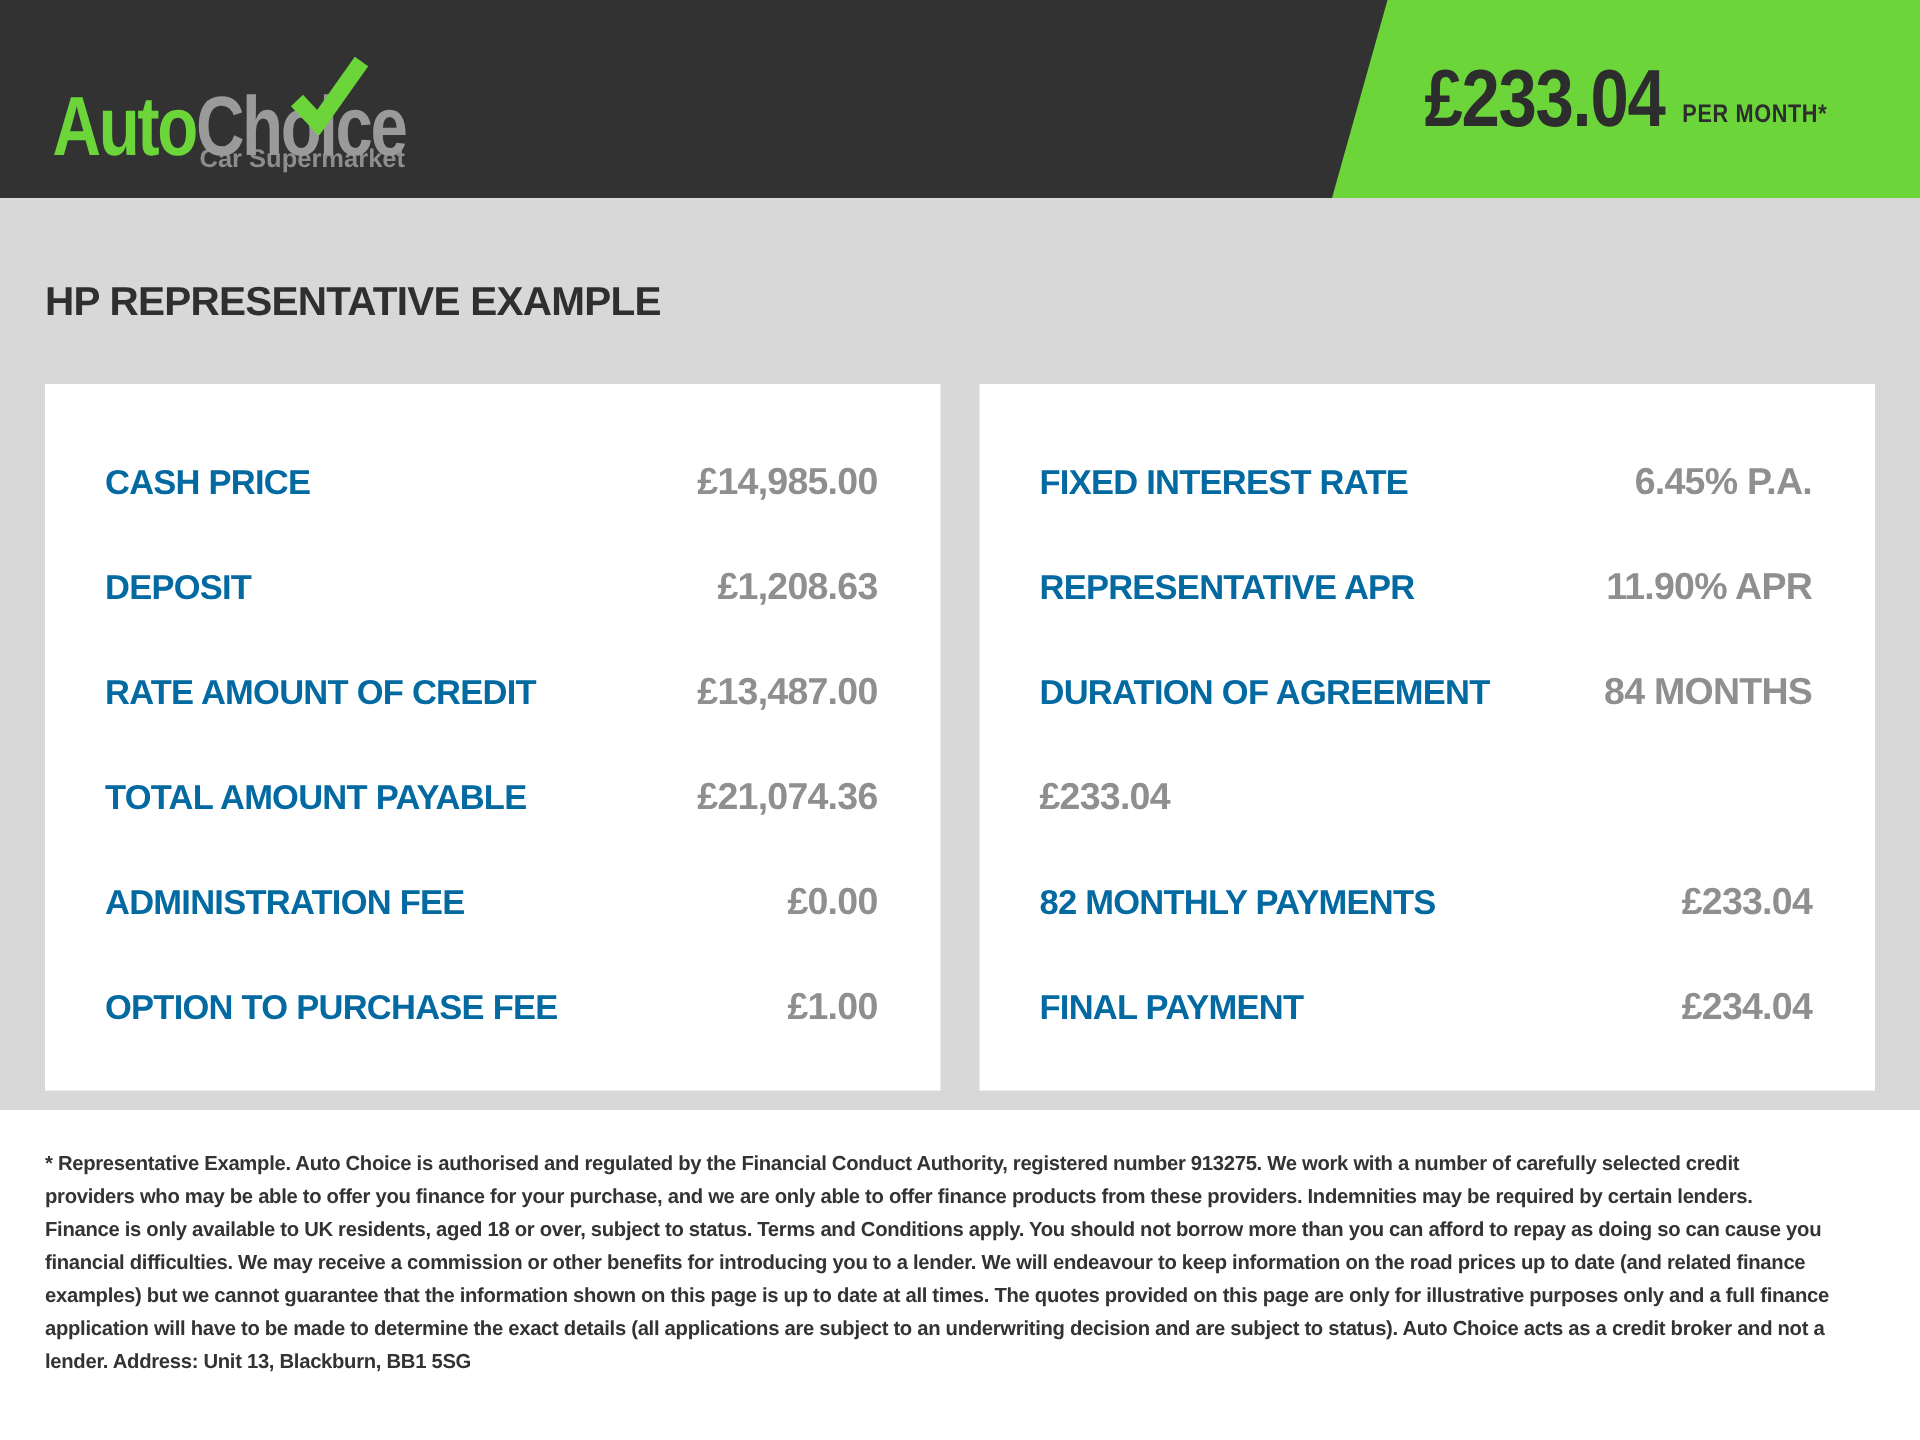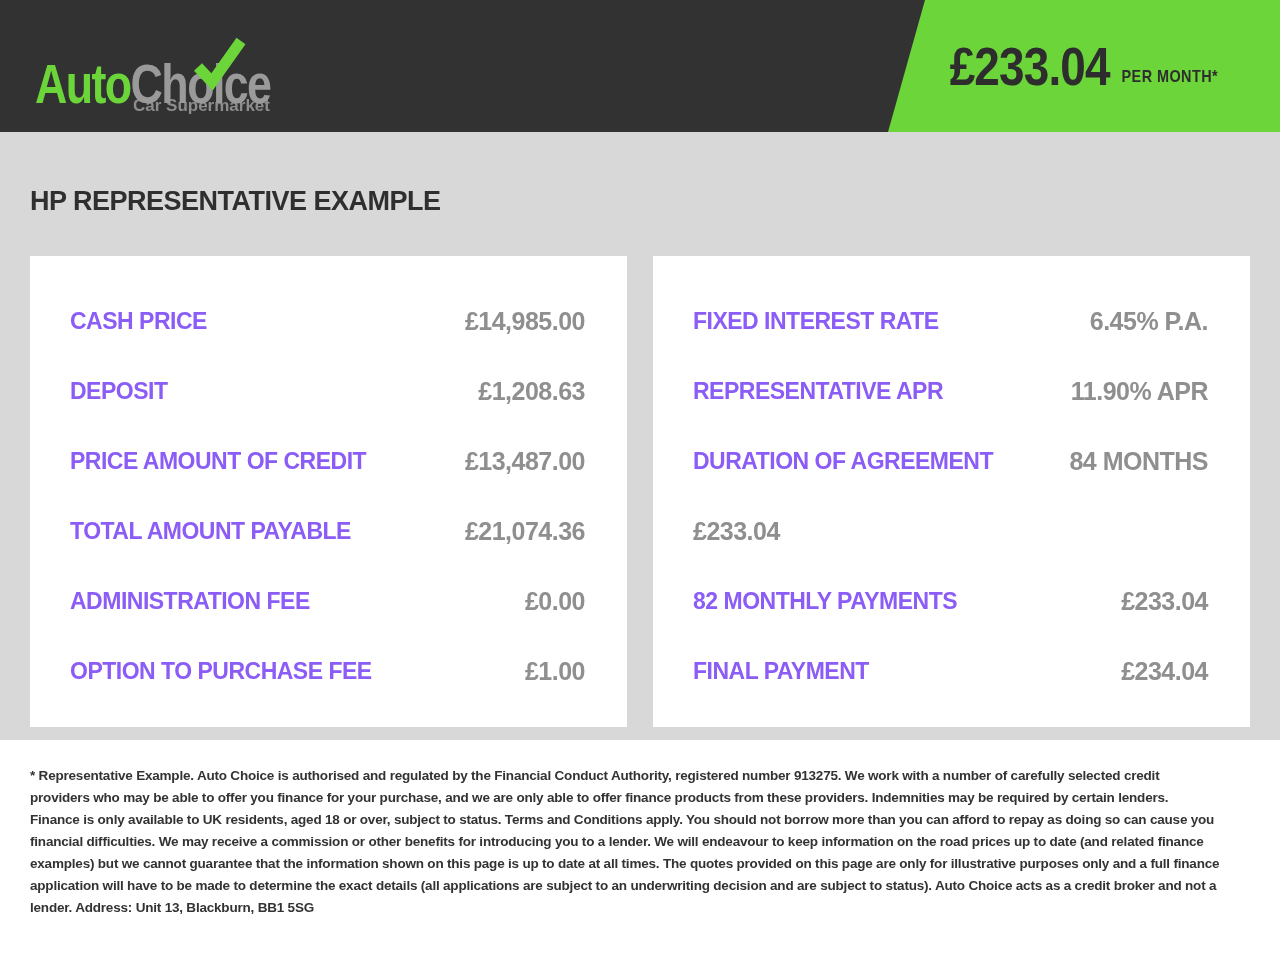--- a/index.html
+++ b/index.html
@@ -37,21 +37,21 @@
   .page-title {
     padding-top:38px; font-size:27px; font-weight:bold;
     color:#2f2f2f; letter-spacing:-0.5px;
   }
   .cards { display:flex; gap:26px; margin-top:39px; }
   .card {
     background:#ffffff; width:597px; height:471px;
     padding:30px 42px 0 40px;
   }
   .row { height:70px; display:flex; justify-content:space-between; align-items:center; }
-  .row .label { font-size:23px; font-weight:bold; color:#8b5cf6; letter-spacing:-0.5px; white-space:nowrap; }
+  .row .label { font-size:23px; font-weight:bold; color:#0369a1; letter-spacing:-0.5px; white-space:nowrap; }
   .row .value { font-size:25px; font-weight:bold; color:#8f8f8f; letter-spacing:-0.5px; white-space:nowrap; }
 
   
   .footer { width:1280px; height:280px; background:#ffffff; padding:25px 60px 0 30px; }
   .footnote {
     font-size:13.5px; font-weight:bold; color:#333333;
     line-height:22px; letter-spacing:-0.2px; text-align:left;
   }
 </style>
 </head>
@@ -83,21 +83,21 @@
     <section class="card">
       <div class="row">
         <span class="label">CASH PRICE</span>
         <span class="value">£14,985.00</span>
       </div>
       <div class="row">
         <span class="label">DEPOSIT</span>
         <span class="value">£1,208.63</span>
       </div>
       <div class="row">
-        <span class="label">PRICE AMOUNT OF CREDIT</span>
+        <span class="label">RATE AMOUNT OF CREDIT</span>
         <span class="value">£13,487.00</span>
       </div>
       <div class="row">
         <span class="label">TOTAL AMOUNT PAYABLE</span>
         <span class="value">£21,074.36</span>
       </div>
       <div class="row">
         <span class="label">ADMINISTRATION FEE</span>
         <span class="value">£0.00</span>
       </div>

